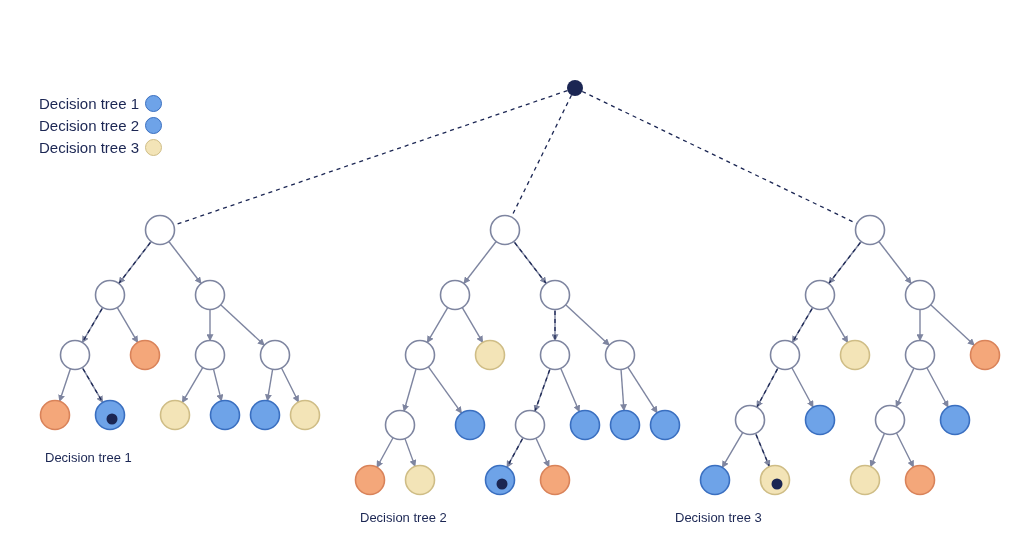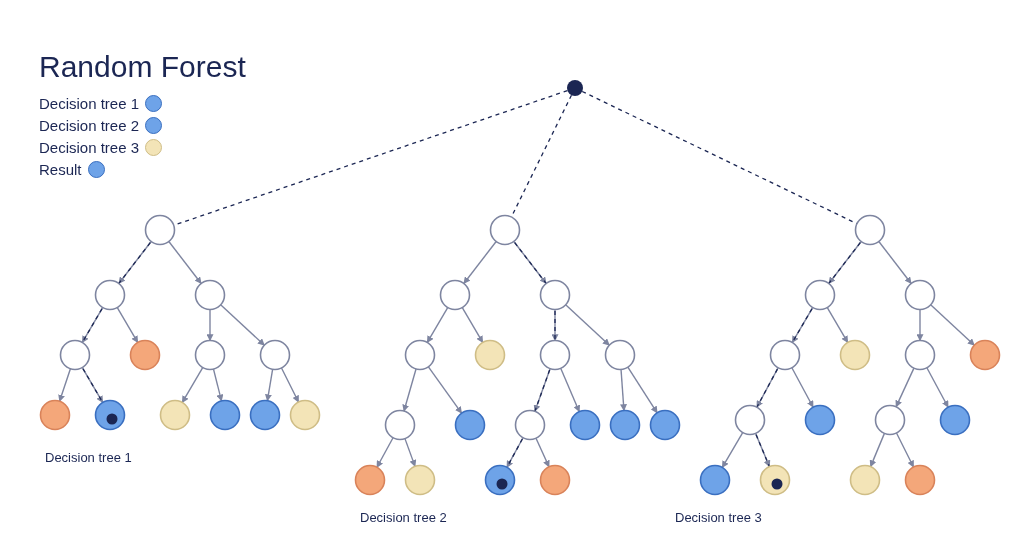--- a/index.html
+++ b/index.html
@@ -8,37 +8,32 @@
   .title{position:absolute;font-size:30px;font-weight:400;}
   .legend{position:absolute;font-size:15px;}
   .legend-row{display:flex;align-items:center;height:22px;gap:6px;}
   .legend-dot{width:15px;height:15px;border-radius:50%;border:1.5px solid;}
   .tree-label{position:absolute;font-size:13px;}
 </style>
 </head>
 <body>
 
 <div class="stage">
-  <div class="title" style="left:39px;top:50px;">Random Forest</div>
   <div class="legend" style="left:39px;top:92px;" id="legend">
       <div class="legend-row">
         <span>Decision tree 1</span>
         <span class="legend-dot" style="background:#6ea3e8;border-color:#3a6fc0"></span>
       </div>
       <div class="legend-row">
         <span>Decision tree 2</span>
         <span class="legend-dot" style="background:#6ea3e8;border-color:#3a6fc0"></span>
       </div>
       <div class="legend-row">
         <span>Decision tree 3</span>
         <span class="legend-dot" style="background:#f3e4b7;border-color:#cfbd86"></span>
-      </div>
-      <div class="legend-row">
-        <span>Result</span>
-        <span class="legend-dot" style="background:#6ea3e8;border-color:#3a6fc0"></span>
       </div>
     </div>
   <svg id="svg" width="1024" height="545">
       <defs>
         <marker id="ah" viewBox="0 0 10 10" refX="9" refY="5" markerWidth="5" markerHeight="5" orient="auto-start-reverse">
           <path d="M0,0 L10,5 L0,10 z" fill="#7e85a0"></path>
         </marker>
       </defs>
       <circle cx="575" cy="88" r="8" fill="#1b2653"></circle>
       <line x1="567.4308351296983" y1="90.58993111224784" x2="173.71911132742198" y2="225.3057498590508" stroke="#1b2653" stroke-width="1.3" stroke-dasharray="4 4"></line>

